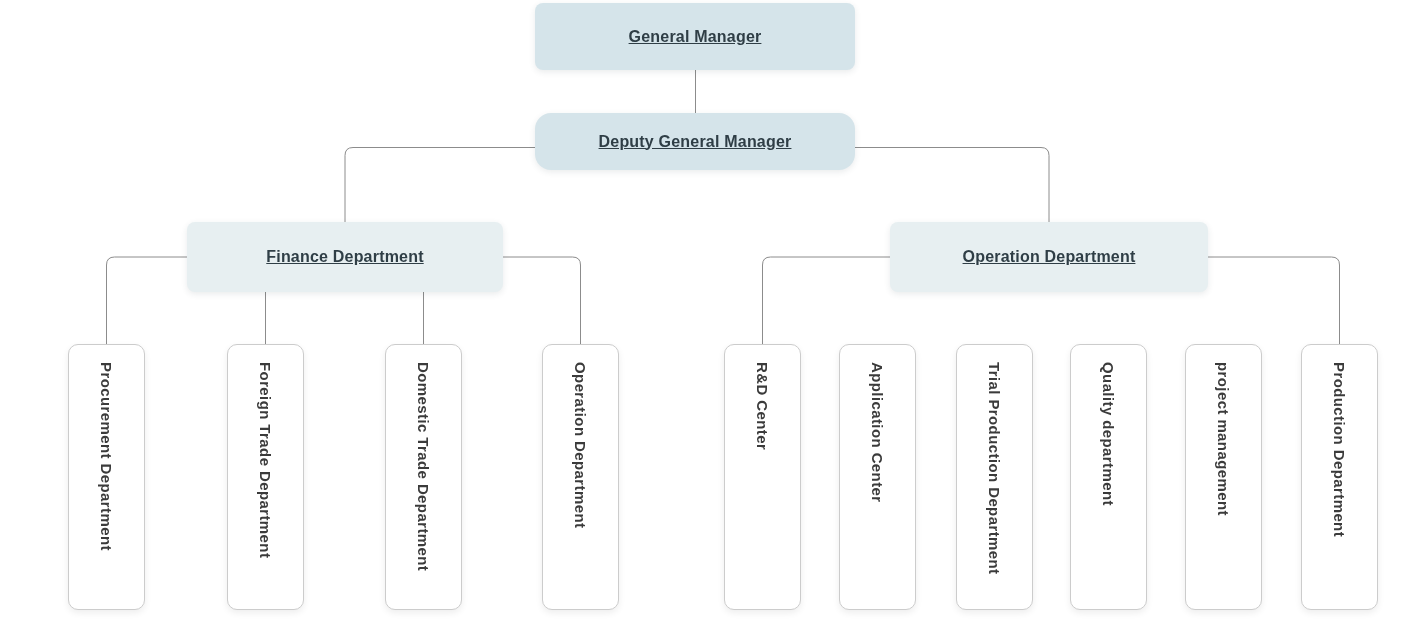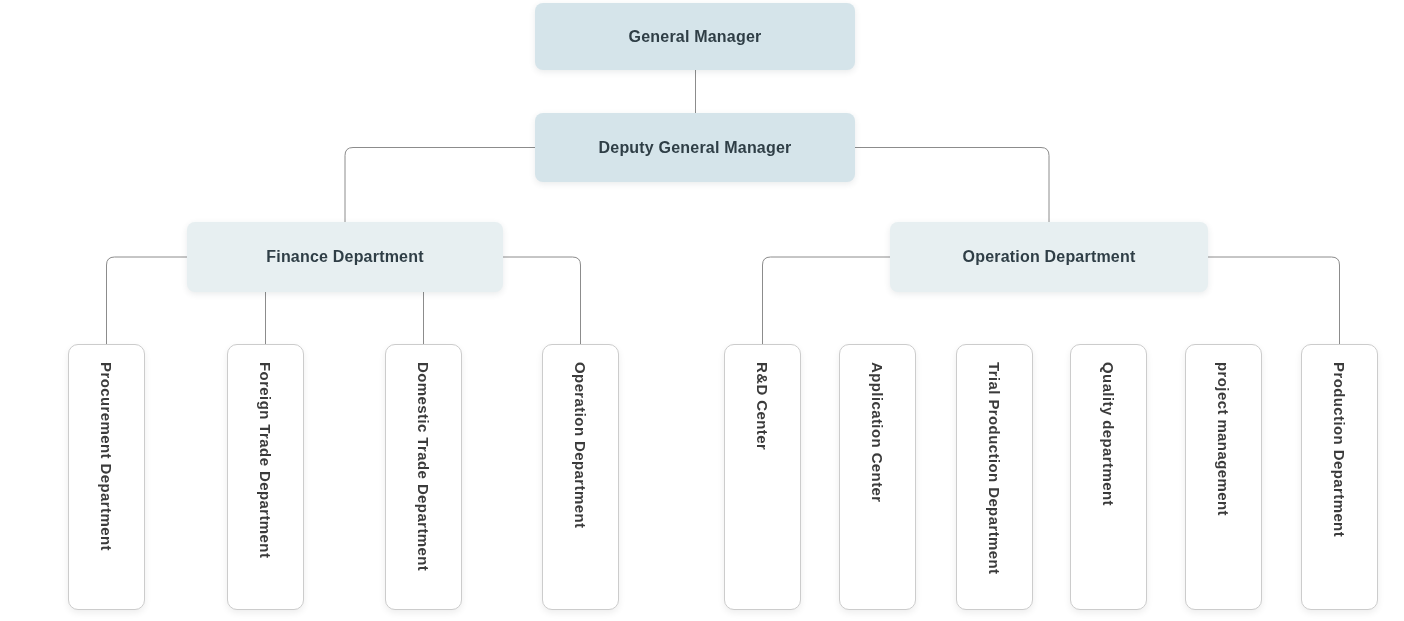--- a/index.html
+++ b/index.html
@@ -37,25 +37,26 @@
     border-radius: 8px;
     display: flex;
     align-items: center;
     justify-content: center;
     font-weight: bold;
     font-size: 16px;
     color: var(--box-text);
     box-shadow: 0 2px 6px rgba(40,60,70,0.10);
     letter-spacing: 0.2px;
     cursor: default;
+    text-decoration: underline;
   }
   .exec { background: var(--executive-fill); }
   .dept { background: var(--department-fill); text-align: right; }
   .node-gm       { left: 535px; top: 3px;   width: 320px; height: 67px; }
-  .node-deputy   { left: 535px; top: 113px; width: 320px; height: 69px; }
+  .node-deputy   { left: 535px; top: 113px; width: 320px; height: 57px; border-radius: 16px; }
   .node-finance  { left: 187px; top: 222px; width: 316px; height: 70px; }
   .node-tech     { left: 890px; top: 222px; width: 318px; height: 70px; }
   .leaf {
     position: absolute;
     top: 344px;
     width: 77px;
     height: 266px;
     background: #ffffff;
     border: 1px solid var(--leaf-border);
     border-radius: 10px;

